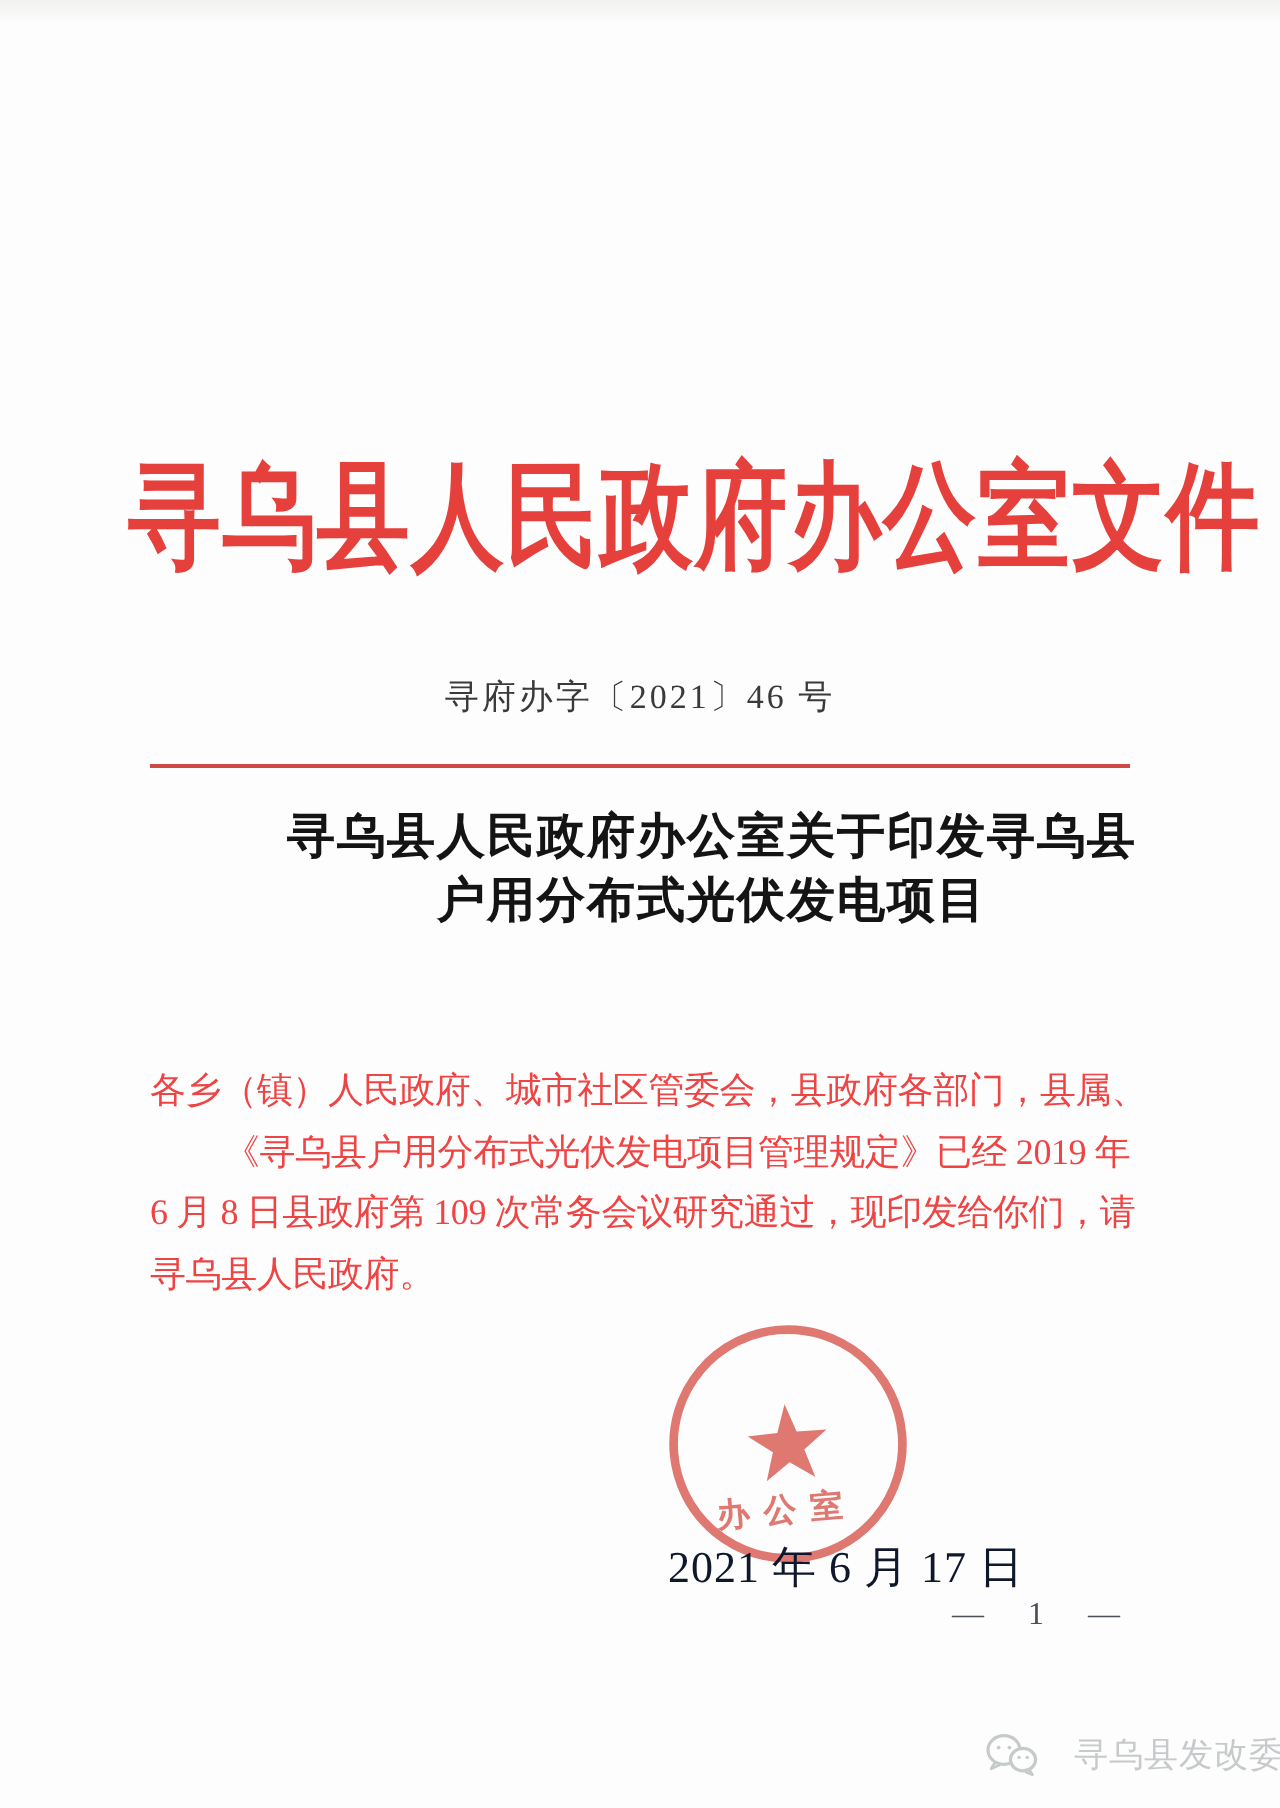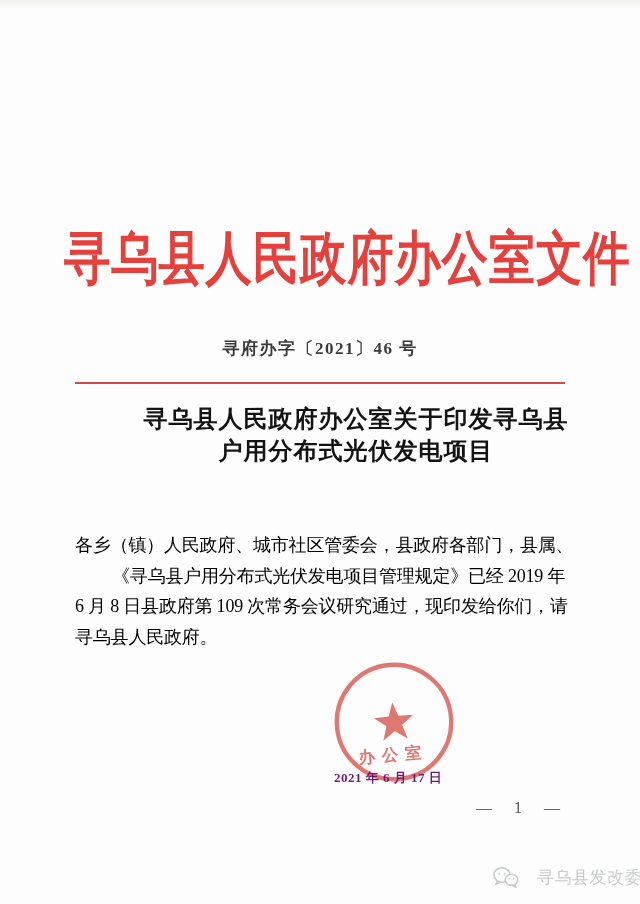--- a/index.html
+++ b/index.html
@@ -22,51 +22,50 @@
     font-size:58px;line-height:74px;font-weight:bold;
     color:#e6403c;
     transform:scaleX(0.80);
     transform-origin:50% 50%;
     letter-spacing:1px;
     white-space:nowrap;
   }
   .doc-number{
     position:absolute;top:337px;left:0;width:640px;
     text-align:center;
-    font-size:17px;color:#3a3a3a;letter-spacing:1.5px;font-weight:bold;
+    font-size:17px;color:#3a3a3a;letter-spacing:1.5px;
   }
   .red-rule{
     position:absolute;top:382px;left:75px;width:490px;height:2px;
     background:#cf4a45;
   }
   .doc-title{
     position:absolute;top:404px;left:0;width:640px;
     text-align:center;font-weight:bold;
     font-size:24px;line-height:31.5px;color:#141414;
     letter-spacing:1px;
     margin-left:36px;
   }
   .doc-body{
     position:absolute;top:530px;left:75px;width:494px;
-    font-size:18px;line-height:30.5px;color:#000000;
+    font-size:18px;line-height:30.5px;color:#ef4444;
     letter-spacing:-0.2px;
   }
   .doc-body .line{white-space:nowrap;}
   .doc-body .indent{padding-left:37px;}
   .seal{
     position:absolute;left:329px;top:657px;width:130px;height:130px;
     opacity:0.8;
     transform:rotate(-5deg);
   }
   .seal text{font-family:"Liberation Serif", serif;font-weight:bold;}
   .doc-date{
     position:absolute;top:769px;left:334px;
-    font-size:13px;color:#701a75;letter-spacing:0.5px;
+    font-size:22px;color:#0f172a;letter-spacing:0.5px;
     white-space:nowrap;
-    font-weight:bold;
   }
   .page-num{
     position:absolute;top:799px;left:476px;
     font-size:16px;color:#4c5158;letter-spacing:9px;
     white-space:nowrap;
   }
   .watermark{
     position:absolute;top:866px;left:492px;
     display:flex;align-items:center;gap:18px;
     color:#c7cacb;font-size:17px;letter-spacing:0.5px;

